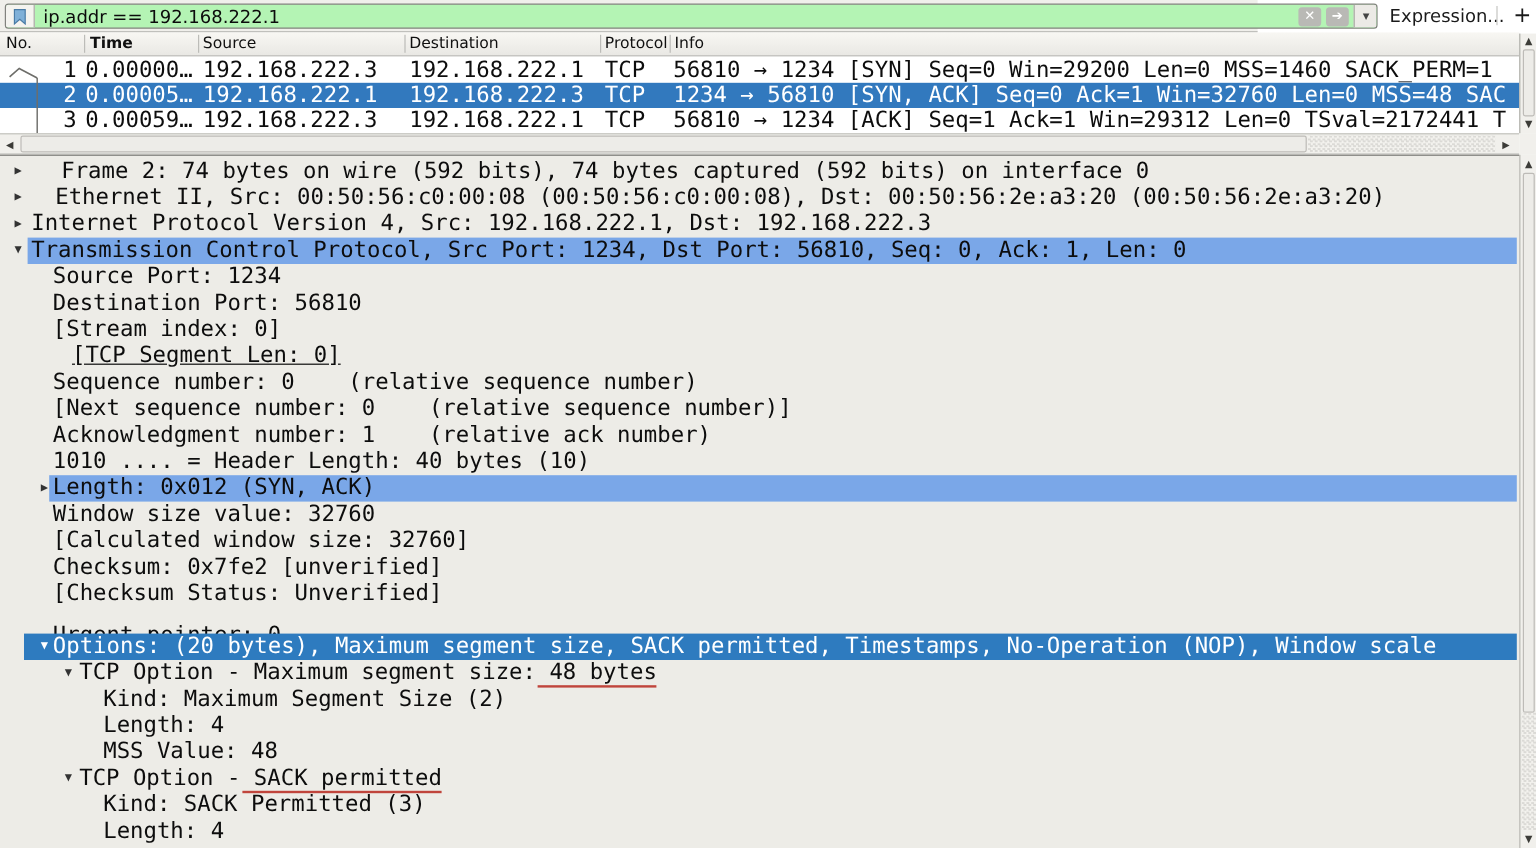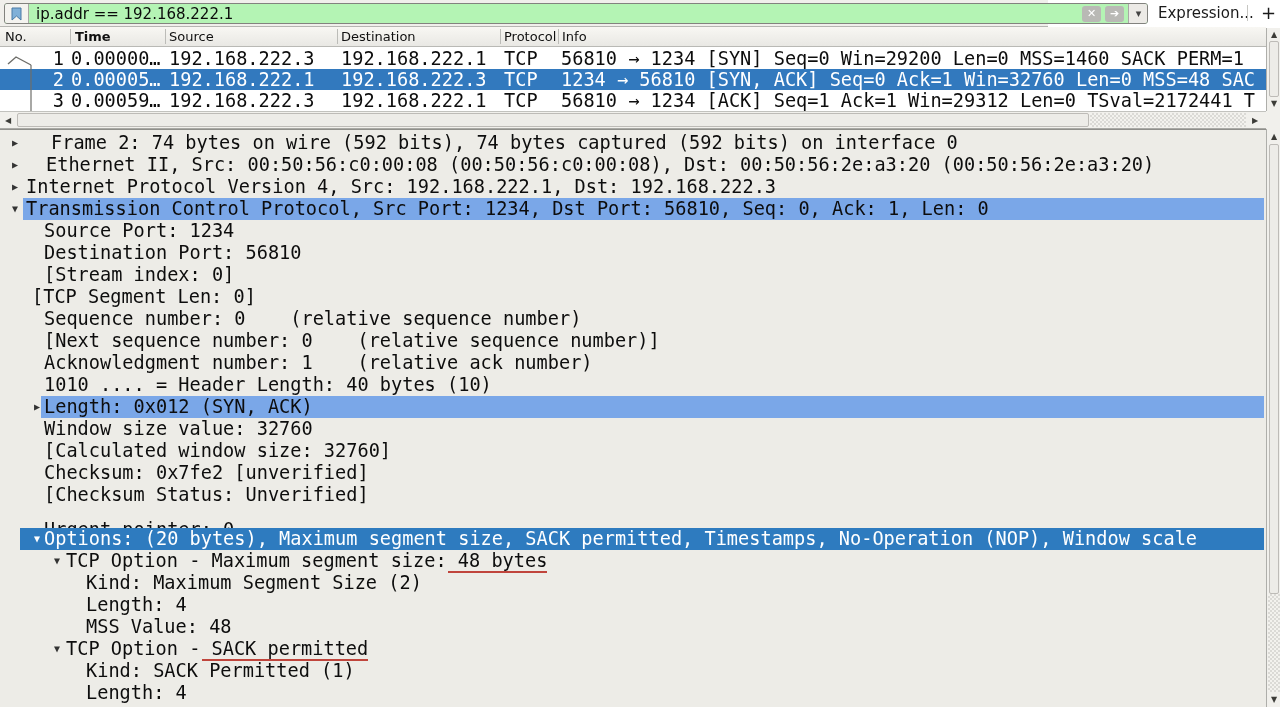--- a/index.html
+++ b/index.html
@@ -167,21 +167,21 @@
     <div class="dline">
       <span class="txt" style="left: 44px;">Source Port: 1234</span>
     </div>
     <div class="dline">
       <span class="txt" style="left: 44px;">Destination Port: 56810</span>
     </div>
     <div class="dline">
       <span class="txt" style="left: 44px;">[Stream index: 0]</span>
     </div>
     <div class="dline">
-      <span class="txt" style="left: 32px;">[TCP Segment Len: 0]</span>
+      <span class="txt" style="left: 60px; text-decoration: underline;">[TCP Segment Len: 0]</span>
     </div>
     <div class="dline">
       <span class="txt" style="left: 44px;">Sequence number: 0    (relative sequence number)</span>
     </div>
     <div class="dline">
       <span class="txt" style="left: 44px;">[Next sequence number: 0    (relative sequence number)]</span>
     </div>
     <div class="dline">
       <span class="txt" style="left: 44px;">Acknowledgment number: 1    (relative ack number)</span>
     </div>
@@ -224,18 +224,18 @@
       <span class="txt" style="left: 86px;">Length: 4</span>
     </div>
     <div class="dline">
       <span class="txt" style="left: 86px;">MSS Value: 48</span>
     </div>
     <div class="dline">
       <span class="exp" style="left: 50px; font-size: 10px;">▼</span>
       <span class="txt" style="left: 66px;">TCP Option - <span class="u">SACK permitted</span></span>
     </div>
     <div class="dline">
-      <span class="txt" style="left: 86px;">Kind: SACK Permitted (1)</span>
+      <span class="txt" style="left: 86px;">Kind: SACK Permitted (3)</span>
     </div>
     <div class="dline">
       <span class="txt" style="left: 86px;">Length: 4</span>
     </div>
   </div>
 
 </body></html>

